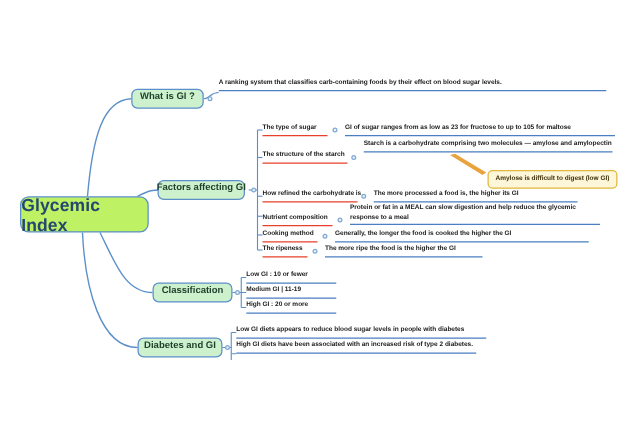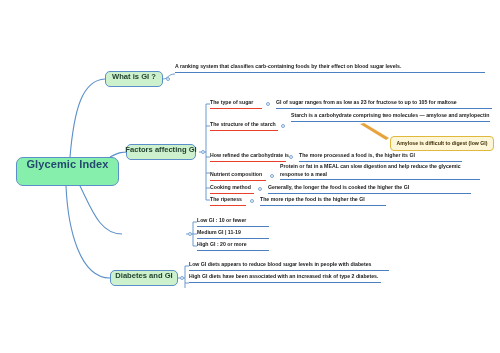--- a/index.html
+++ b/index.html
@@ -12,26 +12,26 @@
     position:relative;
   }
   #canvas{position:absolute;left:0;top:0;width:500px;height:353px;}
   #edges{position:absolute;left:0;top:0;width:500px;height:353px;pointer-events:none;}
 
   .node{position:absolute;box-sizing:border-box;}
 
   
   .root{
     left:16px;top:157px;width:103px;height:29px;
-    background:#86efac;
+    background:#bef264;
     border:1.4px solid #5b8fc9;
     border-radius:7px;
-    display:flex;justify-content:center;
+    display:flex;align-items:center;justify-content:center;
     color:#24486e;
-    font-size:11px;font-weight:bold;
+    font-size:14px;font-weight:bold;
     letter-spacing:.1px;
   }
 
   
   .branch{
     background:#cdf0cd;
     border:1.1px solid #5b8fc9;
     border-radius:5px;
     display:flex;align-items:flex-start;justify-content:center;
     color:#1d3f2b;
@@ -156,20 +156,23 @@
   <div class="leaf wrap ul-blue" style="left:280px;top:163px;width:200px;">Protein or fat in a MEAL can slow digestion and help reduce the glycemic response to a meal</div>
 
   <div class="leaf ul-red" style="left:210px;top:184px;width:44px;">Cooking method</div>
   <div class="dot" style="left:258px;top:187px;"></div>
   <div class="leaf ul-blue" style="left:268px;top:184px;width:203px;">Generally, the longer the food is cooked the higher the GI</div>
 
   <div class="leaf ul-red" style="left:210px;top:196px;width:36px;">The ripeness</div>
   <div class="dot" style="left:250px;top:199px;"></div>
   <div class="leaf ul-blue" style="left:260px;top:196px;width:126px;">The more ripe the food is the higher the GI</div>
 
+  <div class="node branch" style="left:122px;top:226px;width:64px;">
+    <span>Classification</span>
+  </div>
   <div class="dot" style="left:188px;top:232px;"></div>
 
   <div class="leaf ul-blue" style="left:197px;top:217px;width:72px;">Low GI : 10 or fewer</div>
   <div class="leaf ul-blue" style="left:197px;top:229px;width:72px;">Medium GI | 11-19</div>
   <div class="leaf ul-blue" style="left:197px;top:241px;width:72px;">High GI : 20 or more</div>
 
   <div class="node branch" style="left:110px;top:270px;width:68px;">
     <span>Diabetes and GI</span>
   </div>
   <div class="dot" style="left:180px;top:276px;"></div>

